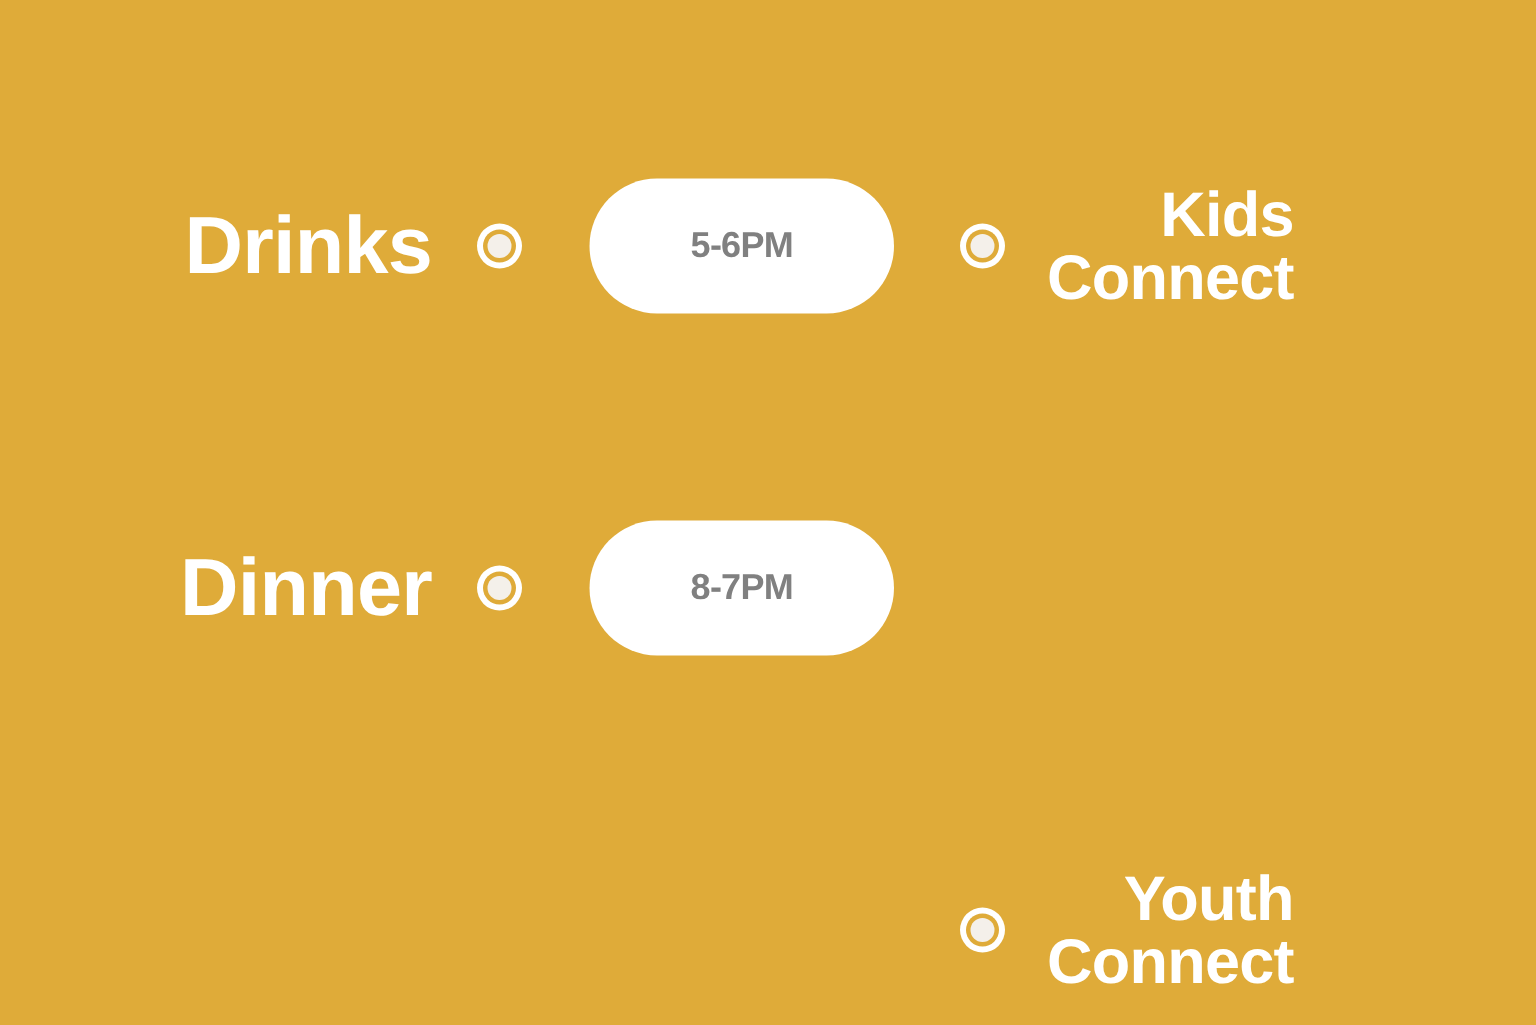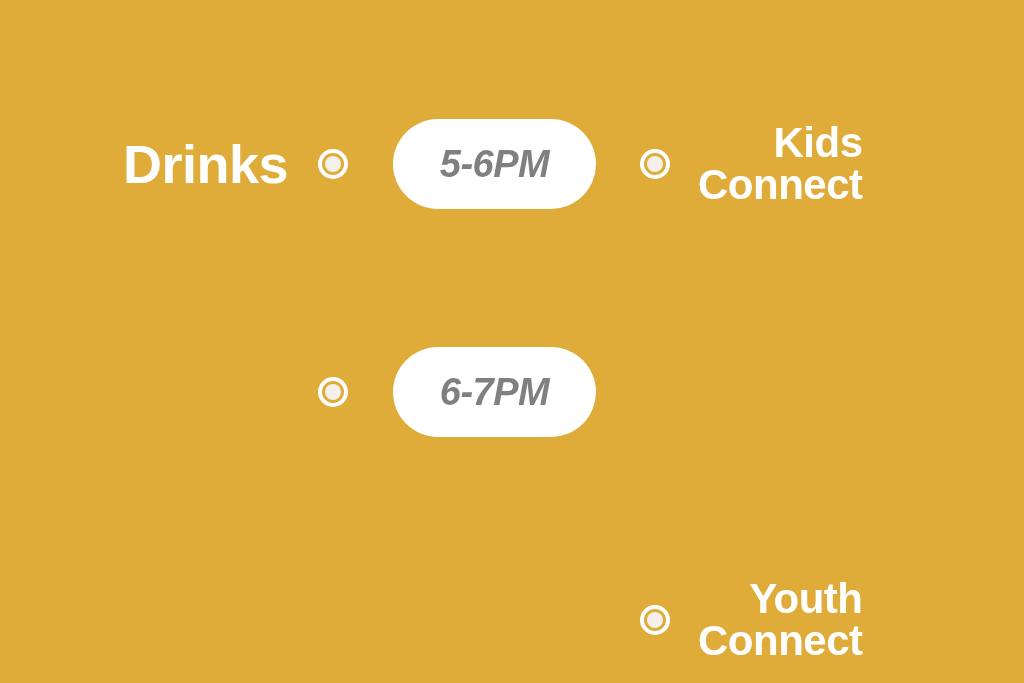--- a/index.html
+++ b/index.html
@@ -118,25 +118,24 @@
     width: 203px;
     height: 90px;
     background: #ffffff;
     border-radius: 45px;
     display: flex;
     align-items: center;
     justify-content: center;
   }
   .time-pill-text {
     color: #808080;
-    font-size: 38px;
+    font-size: 24px;
     font-weight: bold;
     letter-spacing: -0.5px;
     line-height: 34px;
-    font-style: italic;
   }
 </style>
 </head>
 <body>
 
 <div id="schedule-board">
 
   <div class="schedule-row row-1">
 
     <div class="left-group">
@@ -154,25 +153,26 @@
         <span class="line">Kids</span>
         <span class="line">Connect</span>
       </span>
     </div>
 
   </div>
 
   <div class="schedule-row row-2">
 
     <div class="left-group">
+      <span class="left-label">Dinner</span>
       <span class="bullet-icon"></span>
     </div>
 
     <div class="time-pill">
-      <span class="time-pill-text">6-7PM</span>
+      <span class="time-pill-text">8-7PM</span>
     </div>
 
   </div>
 
   <div class="schedule-row row-3">
 
 
     <div class="right-group">
       <span class="bullet-icon"></span>
       <span class="right-label">

